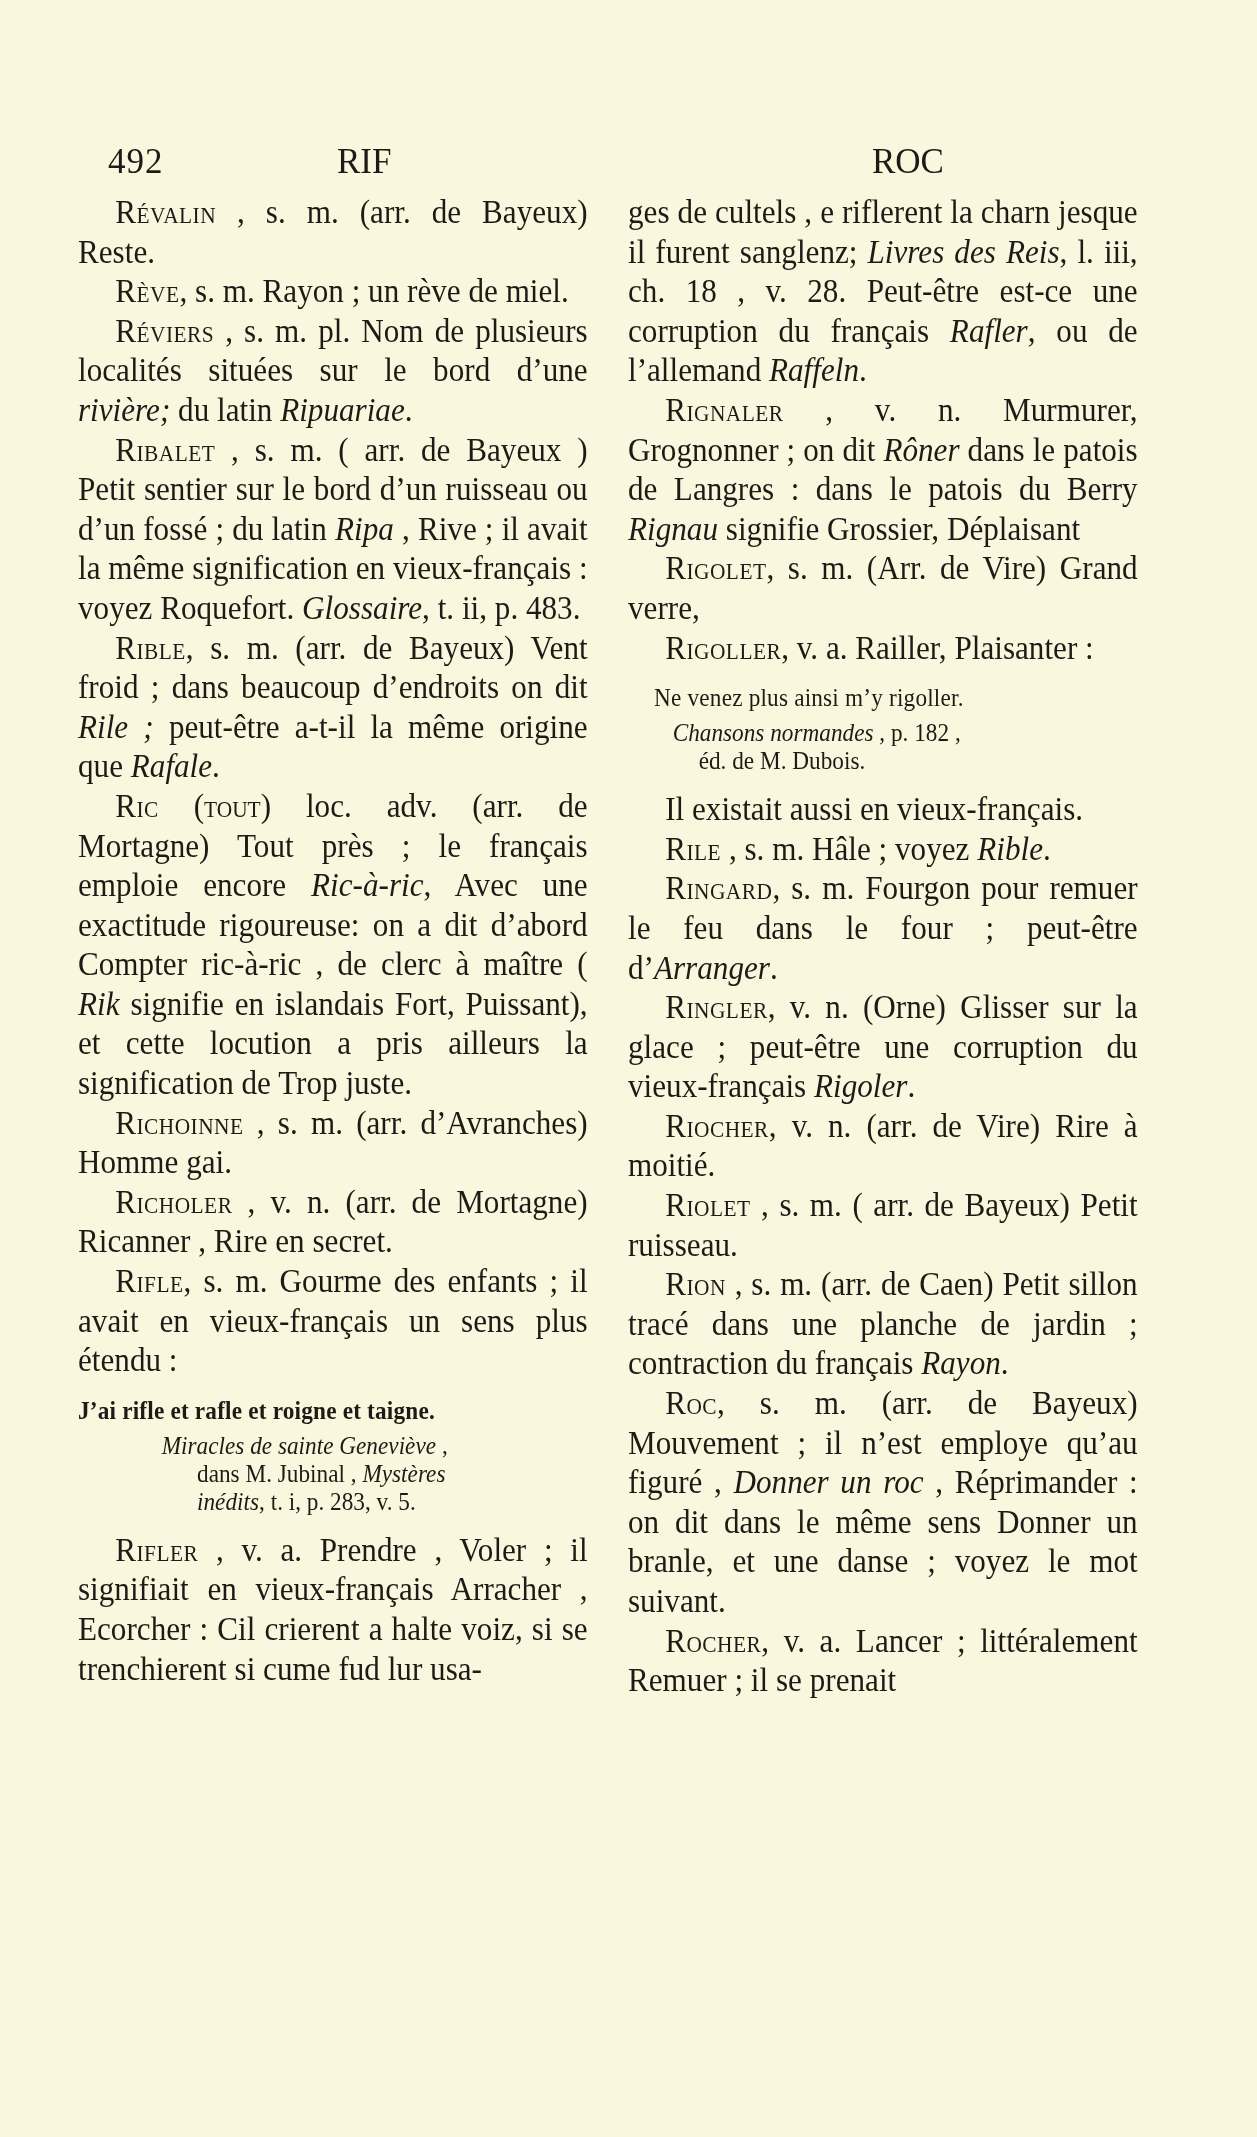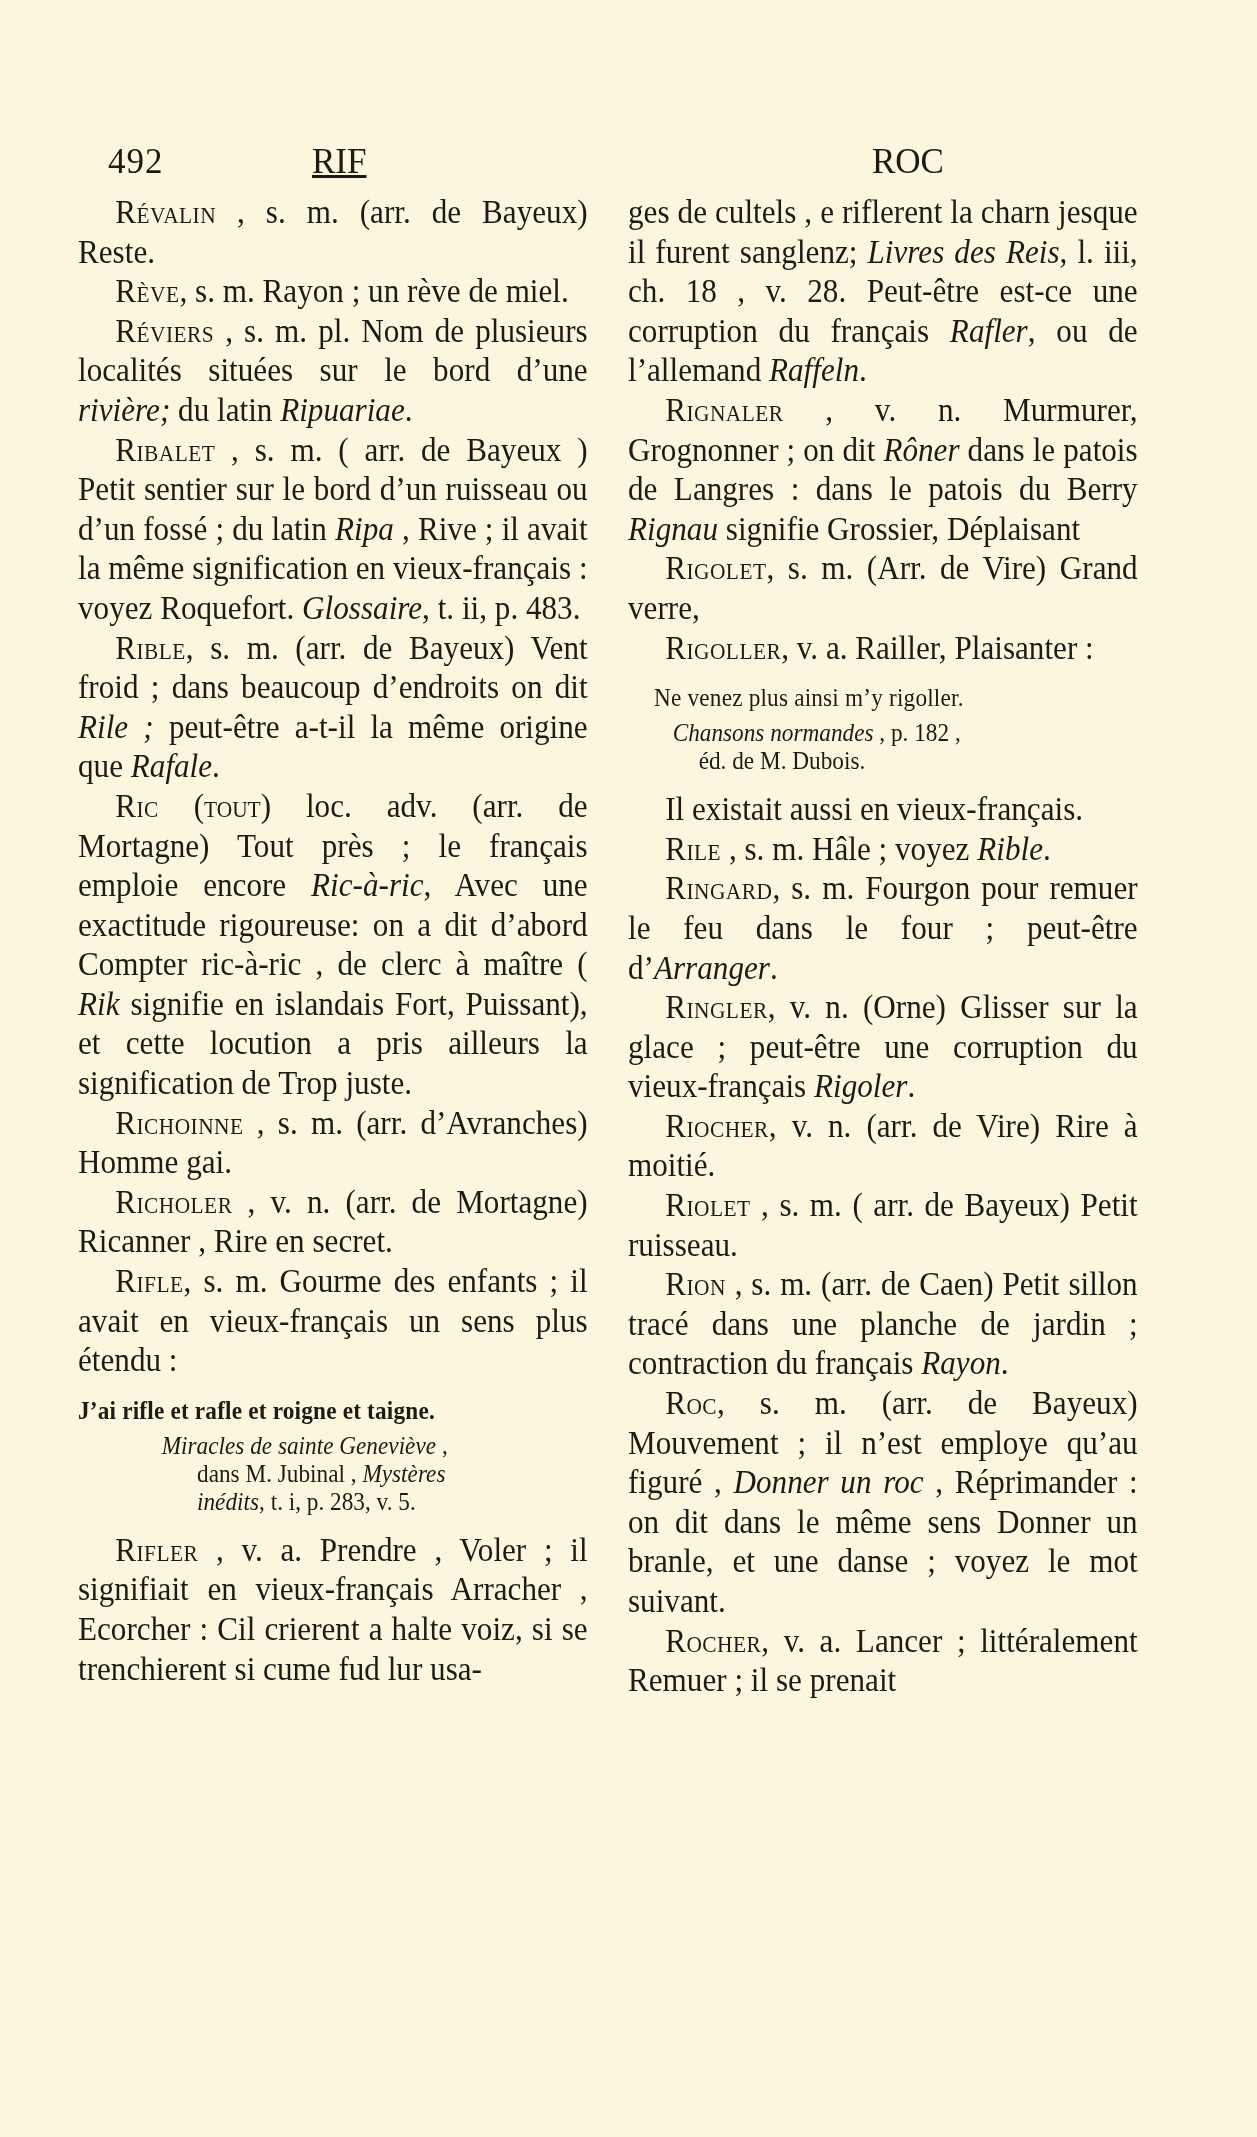--- a/index.html
+++ b/index.html
@@ -25,21 +25,21 @@
     .running-head {
       position: absolute;
       top: 140px;
       left: 80px;
       width: 1100px;
       height: 44px;
       font-size: 35px;
       line-height: 44px;
     }
     .running-head .pageno { position: absolute; left: 0; top: 0; letter-spacing: 1px; margin-left: 28px; }
-    .running-head .left-word { position: absolute; left: 232px; top: 0; text-decoration: underline; }
+    .running-head .left-word { position: absolute; left: 257px; top: 0; }
     .running-head .right-word { position: absolute; left: 792px; top: 0; }
     .column {
       position: absolute;
       top: 192px;
       width: 510px;
       font-size: 33.5px;
       line-height: 39.6px;
       text-align: justify;
       transform: scaleX(0.93);
       transform-origin: left top;

